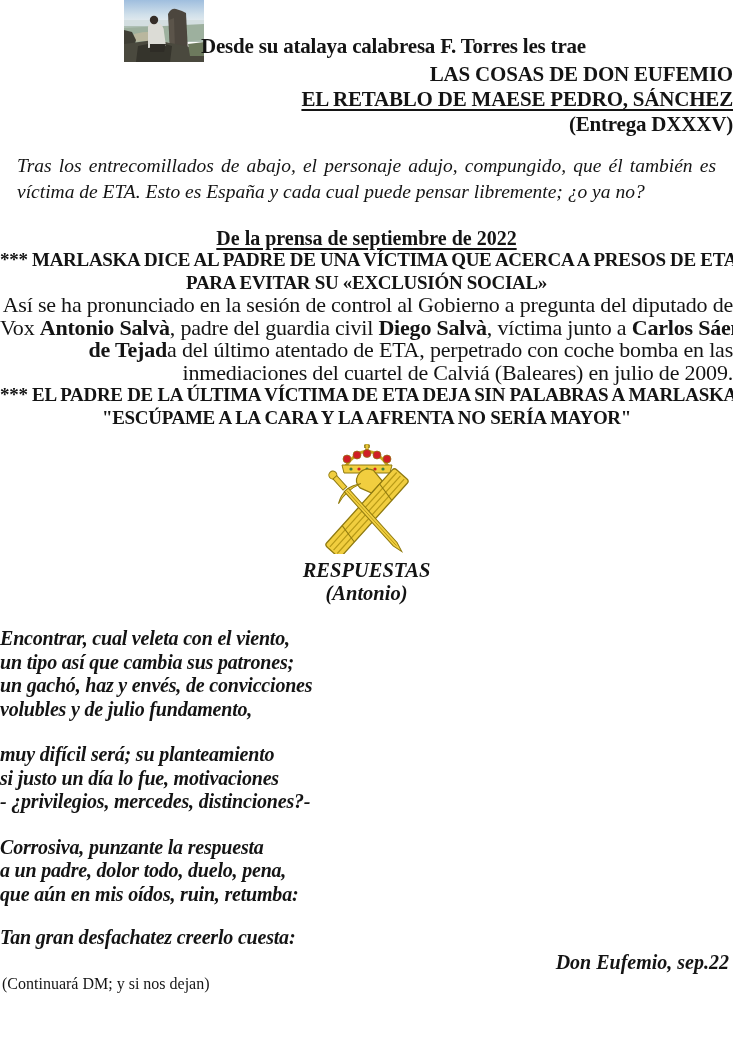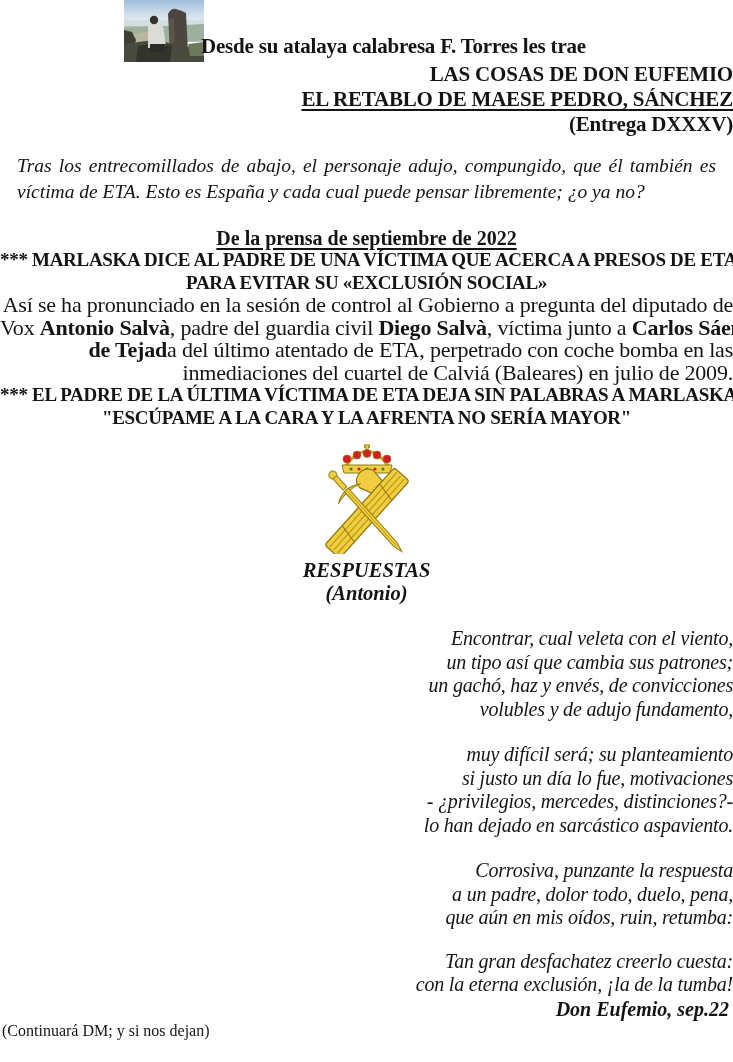--- a/index.html
+++ b/index.html
@@ -16,21 +16,21 @@
   .intro{margin-top:16px;font-style:italic;font-size:19.5px;line-height:26px;padding:0 17px;}
   .intro .j{text-align:justify;text-align-last:justify;}
   .press-heading{margin-top:22px;text-align:center;font-weight:bold;font-size:20px;line-height:22px;}
   .press-heading span{text-decoration:underline;text-decoration-thickness:2px;text-underline-offset:3px;}
   .hl{font-weight:bold;font-size:19px;line-height:22.5px;text-align:center;white-space:nowrap;letter-spacing:-0.3px;}
   .pbody{font-size:22px;line-height:22.5px;text-align:right;white-space:nowrap;letter-spacing:-0.2px;}
   .pbody .b{font-weight:bold;}
   .emblem-wrap{margin:15px auto 0;width:140px;height:110px;}
   .poem-title,.poem-sub{text-align:center;font-weight:bold;font-style:italic;font-size:20.5px;line-height:23px;}
   .poem-title{margin-top:5px;}
-  .stanza{text-align:right;font-weight:normal;font-style:italic;font-size:20px;line-height:23.5px;letter-spacing:-0.2px;}
+  .stanza{text-align:left;font-weight:bold;font-style:italic;font-size:20px;line-height:23.5px;letter-spacing:-0.2px;}
   .stanza.s1{margin-top:22px;}
   .stanza.s2{margin-top:22px;}
   .stanza.s3{margin-top:22px;}
   .stanza.s4{margin-top:20px;}
   .signature{text-align:right;font-weight:bold;font-style:italic;font-size:20px;line-height:22px;padding-right:4px;margin-top:1px;}
   .footer-note{font-size:16px;line-height:22px;padding-left:2px;}
 </style>
 </head>
 <body>
 
@@ -121,33 +121,31 @@
   </svg>
 </div>
 
 <div class="poem-title">RESPUESTAS</div>
 <div class="poem-sub">(Antonio)</div>
 
 <div class="stanza s1">
   <div>Encontrar, cual veleta con el viento,</div>
   <div>un tipo así que cambia sus  patrones;</div>
   <div>un gachó, haz y envés, de convicciones</div>
-  <div>volubles y de adujo fundamento,</div>
+  <div>volubles y de julio fundamento,</div>
 </div>
 <div class="stanza s2">
   <div>muy difícil será; su planteamiento</div>
   <div>si justo un día lo fue, motivaciones</div>
   <div>- ¿privilegios, mercedes,  distinciones?-</div>
-  <div>lo han dejado en sarcástico aspaviento.</div>
 </div>
 <div class="stanza s3">
   <div>Corrosiva, punzante la respuesta</div>
   <div>a un padre, dolor todo, duelo, pena,</div>
   <div>que aún en mis oídos, ruin, retumba:</div>
 </div>
 <div class="stanza s4">
   <div>Tan gran desfachatez creerlo cuesta:</div>
-  <div>con la eterna exclusión, ¡la de la tumba!</div>
 </div>
 
 <div class="signature">Don Eufemio, sep.22</div>
 
 <div class="footer-note">(Continuará DM; y si nos dejan)</div>
 
 </body></html>

